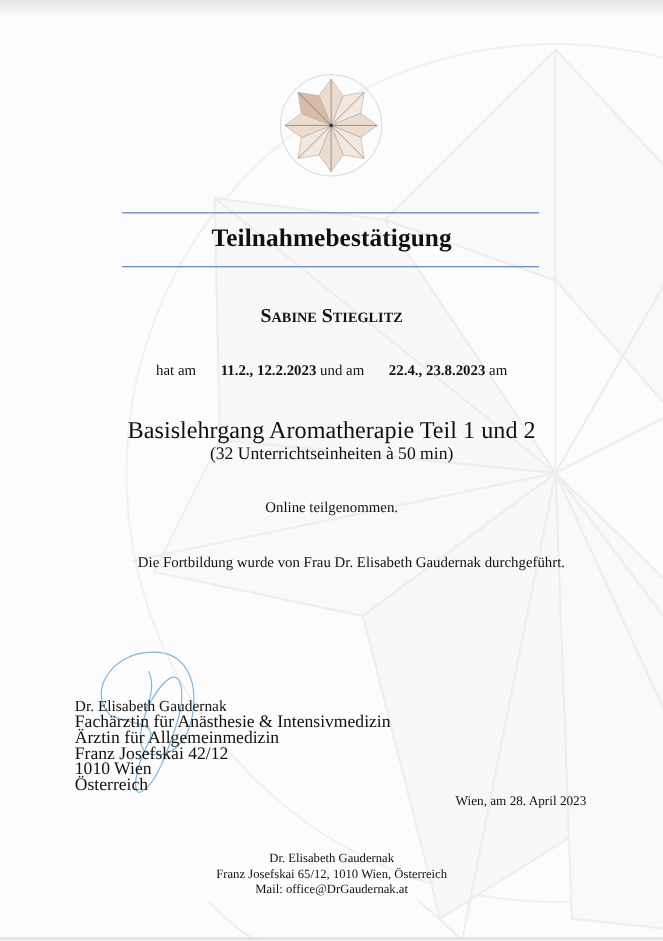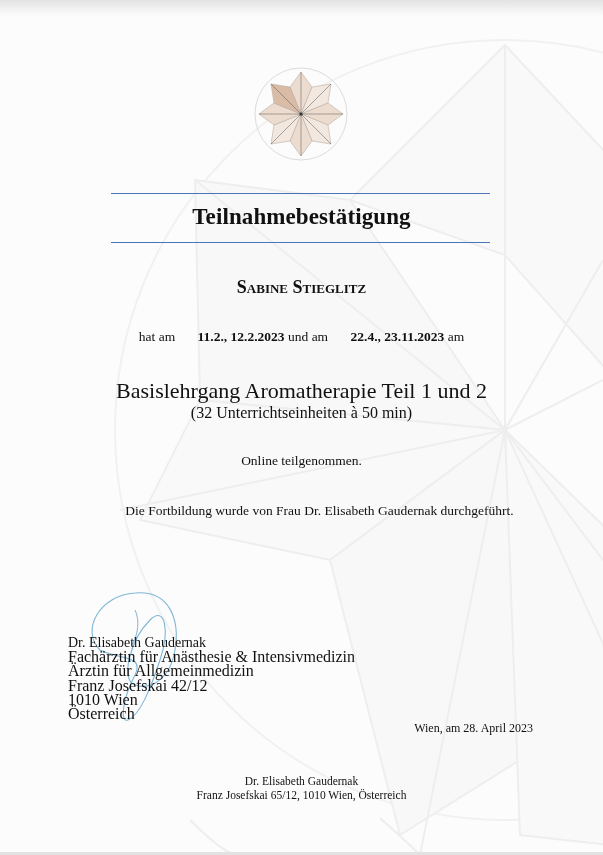--- a/index.html
+++ b/index.html
@@ -98,21 +98,21 @@
     <circle cx="0" cy="0" r="1.6" fill="#333"></circle>
   </svg>
 
   <div class="rule" style="top:193px;"></div>
   <div class="title">Teilnahmebestätigung</div>
   <div class="rule" style="top:242px;"></div>
 
   <div class="center name">Sabine Stieglitz</div>
 
   <div class="center dates">
-    <span>hat am </span><b>11.2., 12.2.2023</b><span> und am </span><b>22.4., 23.11.2023</b><span> am</span>
+    <span>hat am </span><b>11.2., 12.2.2023</b><span> und am </span><b>22.4., 23.8.2023</b><span> am</span>
   </div>
 
   <div class="center course">Basislehrgang Aromatherapie Teil 1 und 2</div>
   <div class="center units">(32 Unterrichtseinheiten à 50 min)</div>
 
   <div class="center online">Online teilgenommen.</div>
   <div class="center conducted">Die Fortbildung wurde von Frau Dr. Elisabeth Gaudernak durchgeführt.</div>
 
   <svg class="signature" width="110" height="135" viewBox="0 0 110 135">
     <path d="M20 60 C 0 40, 20 5, 55 3 C 90 0, 100 30, 95 60 C 90 90, 70 100, 55 95 C 40 90, 50 50, 70 30 C 85 15, 90 40, 80 70 C 70 100, 60 125, 48 130 C 40 133, 42 110, 55 85 C 65 65, 40 70, 20 60 Z" fill="none" stroke="#7fb6d6" stroke-width="1.1"></path>
@@ -126,16 +126,17 @@
     <span class="line">Franz Josefskai 42/12</span>
     <span class="line">1010 Wien</span>
     <span class="line">Österreich</span>
   </div>
 
   <div class="place-date">Wien, am 28. April 2023</div>
 
   <div class="footer">
     <span>Dr. Elisabeth Gaudernak</span>
     <span>Franz Josefskai 65/12, 1010 Wien, Österreich</span>
+    <span>Mail: office@DrGaudernak.at</span>
   </div>
 </div>
 
 <div class="bottom-bar"></div>
 
 </body></html>

